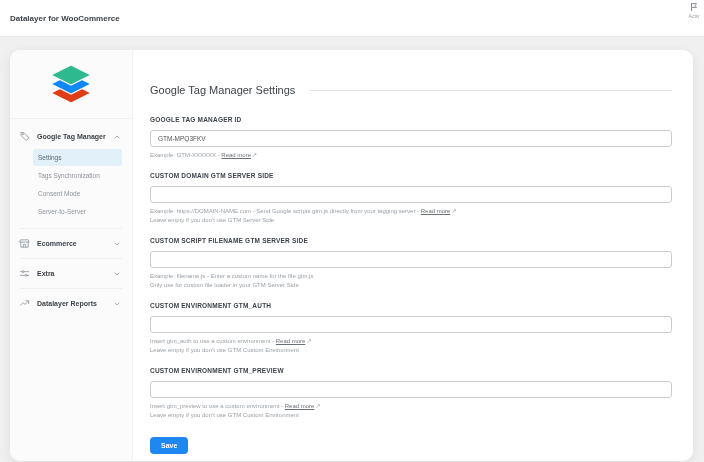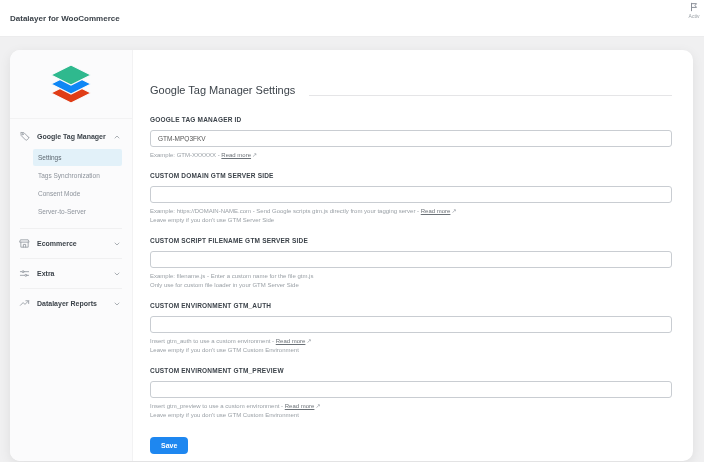--- a/index.html
+++ b/index.html
@@ -31,21 +31,21 @@
   .menu-head .ml { font-size:7px; font-weight:bold; margin-left:7px; flex:1; }
   .menu-head .chev { width:8px; height:8px; color:#9aa0a6; flex:none; margin-right:2px; }
   .submenu { padding:1px 0 3px; }
   .sub-item { font-size:6.5px; color:#8d939b; padding:5px; margin:1px 10px 1px 23px;
     border-radius:2px; cursor:pointer; }
   .sub-item.active { background:#e2f1f9; color:#5c6770; }
   .sb-divider { height:1px; background:#f0f0f1; margin:4px 10px; }
 
   
   .main { flex:1; padding:34px 21px 0 17px; }
-  .heading-row { display:flex; align-items:flex-end; margin-bottom:20px; }
+  .heading-row { display:flex; align-items:center; margin-bottom:20px; }
   .heading { font-size:11px; font-weight:500; color:#3c434a; white-space:nowrap; }
   .heading-line { flex:1; height:1px; background:#e5e5e7; margin-left:14px; }
 
   .field { margin-bottom:12px; }
   .f-label { font-size:6.5px; font-weight:bold; color:#3c434a; letter-spacing:.2px;
     margin-bottom:4px; }
   .f-input { width:100%; height:17px; border:1px solid #c9cdd2; border-radius:3px;
     font-size:6.5px; color:#555; padding:0 7px; background:#fff; outline:none;
     font-family:"Liberation Sans", sans-serif; }
   .f-help { margin-top:4px; font-size:6px; color:#9aa0a6; line-height:1.5; }

